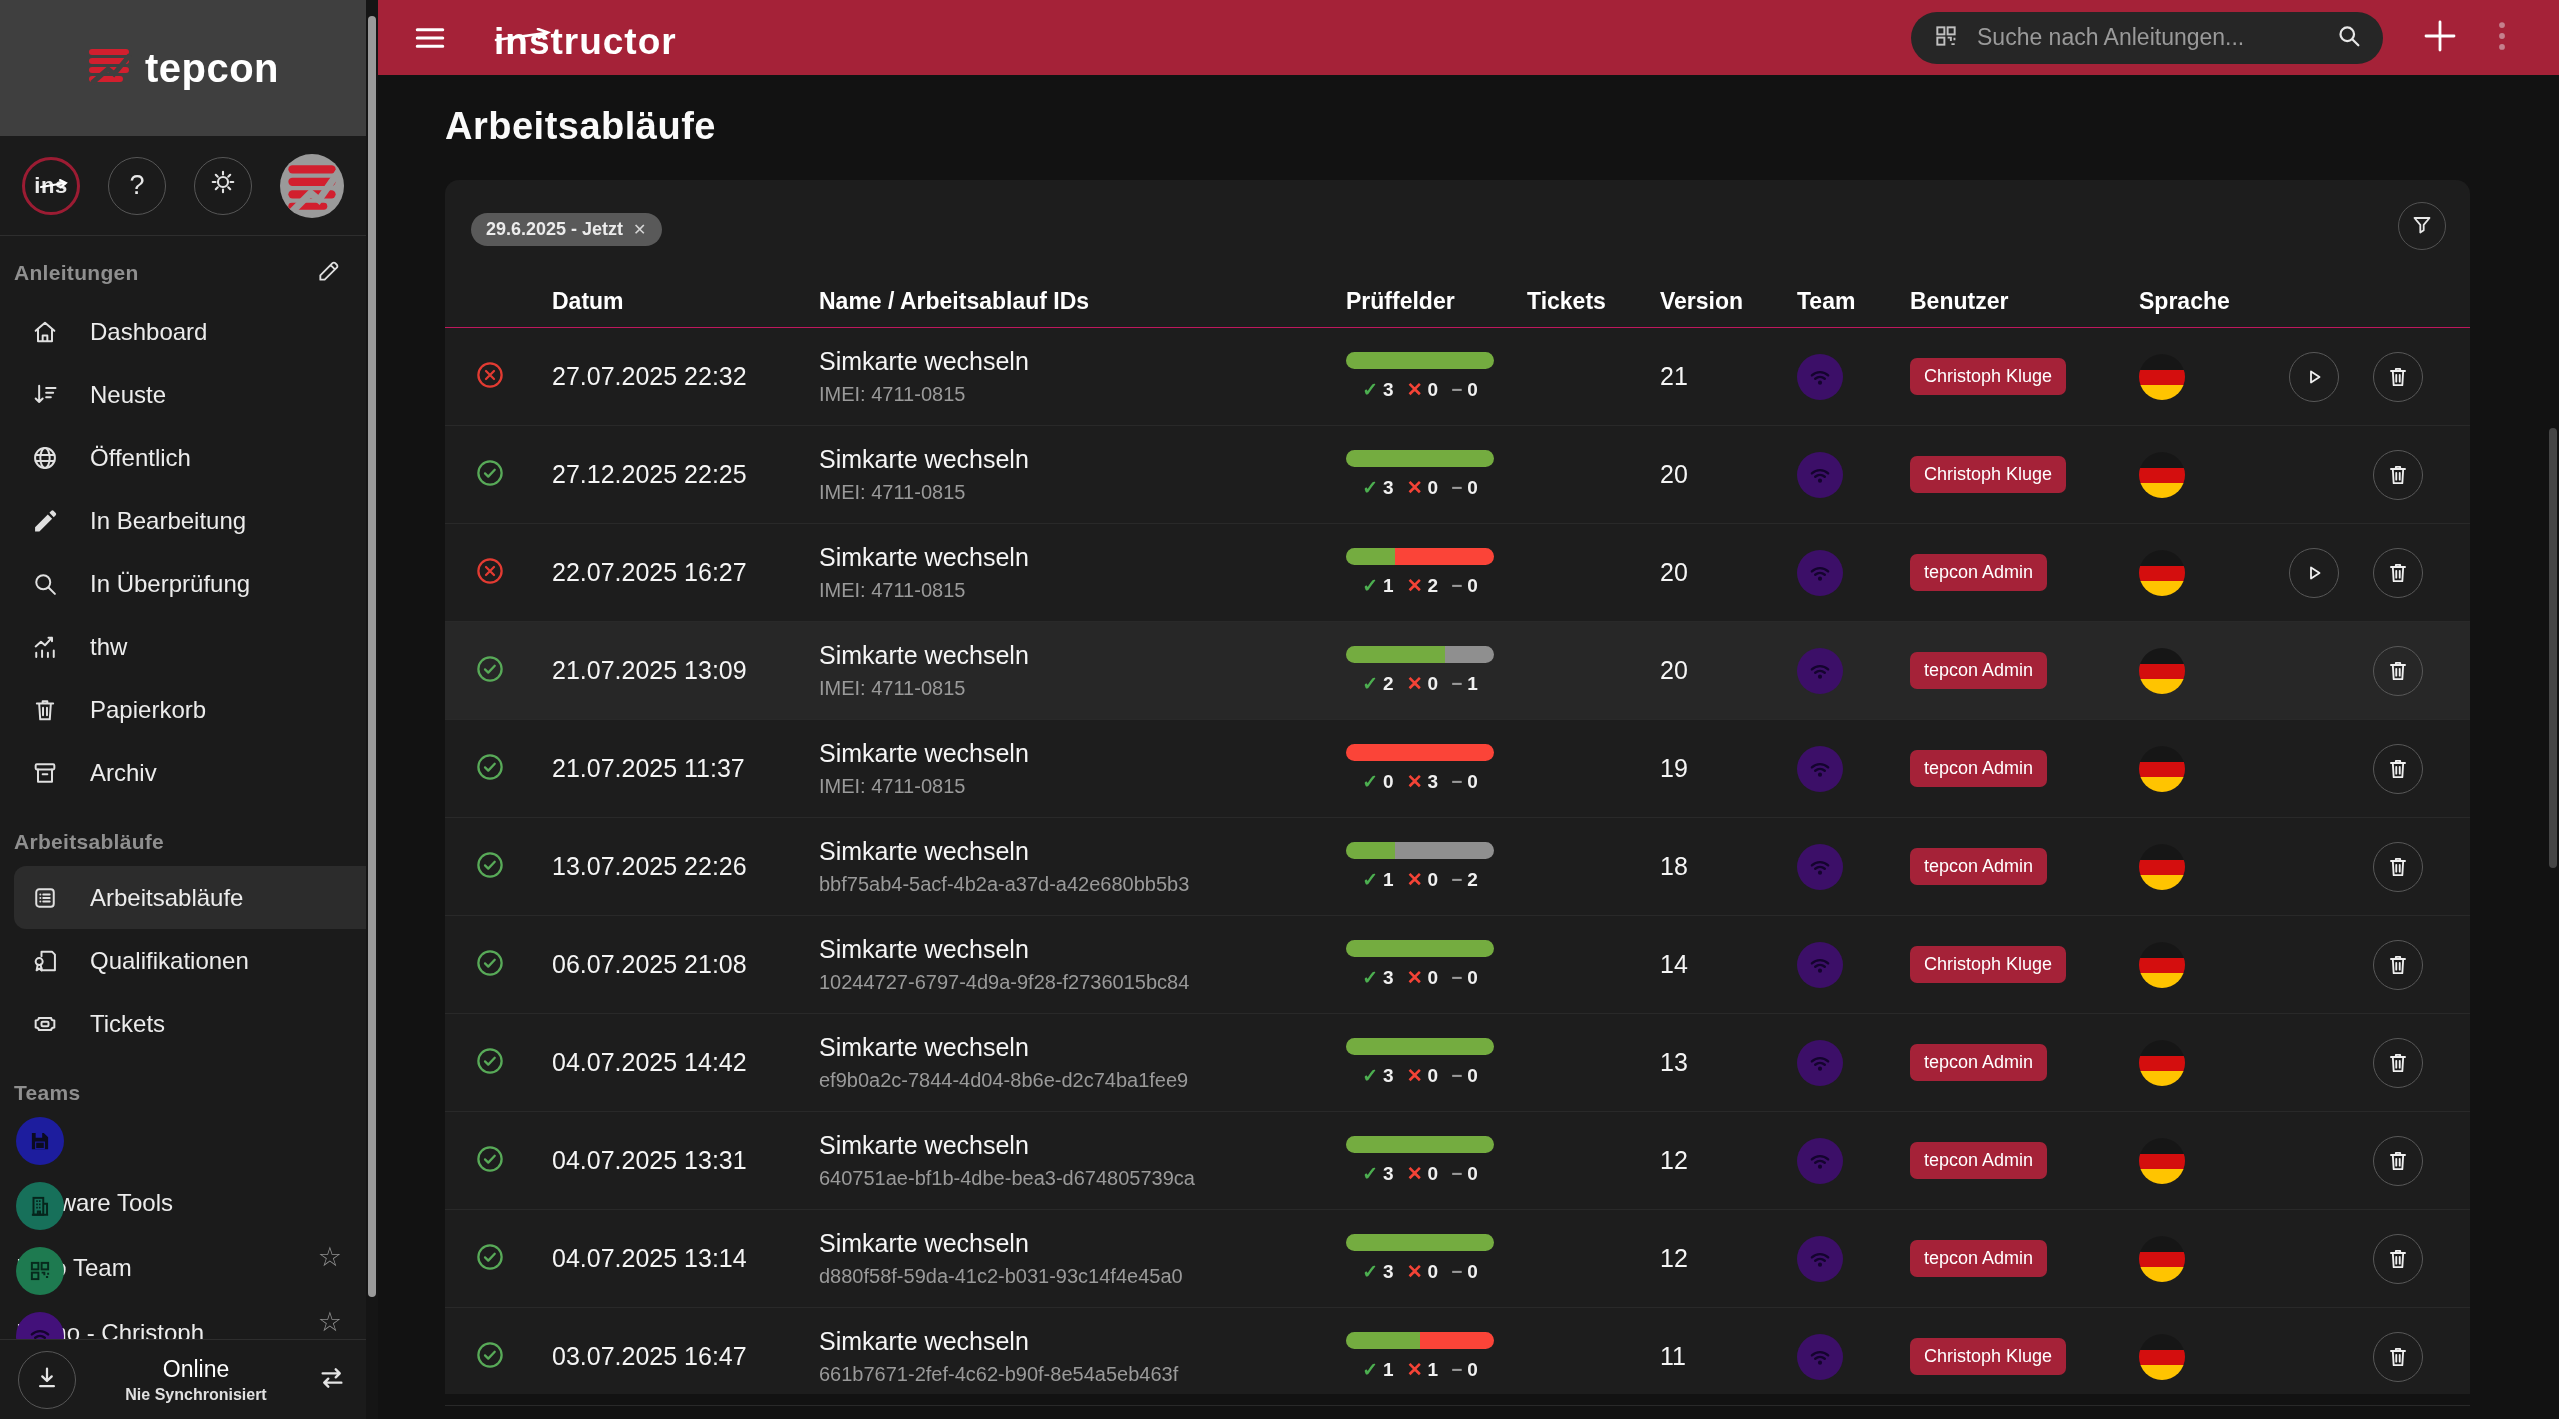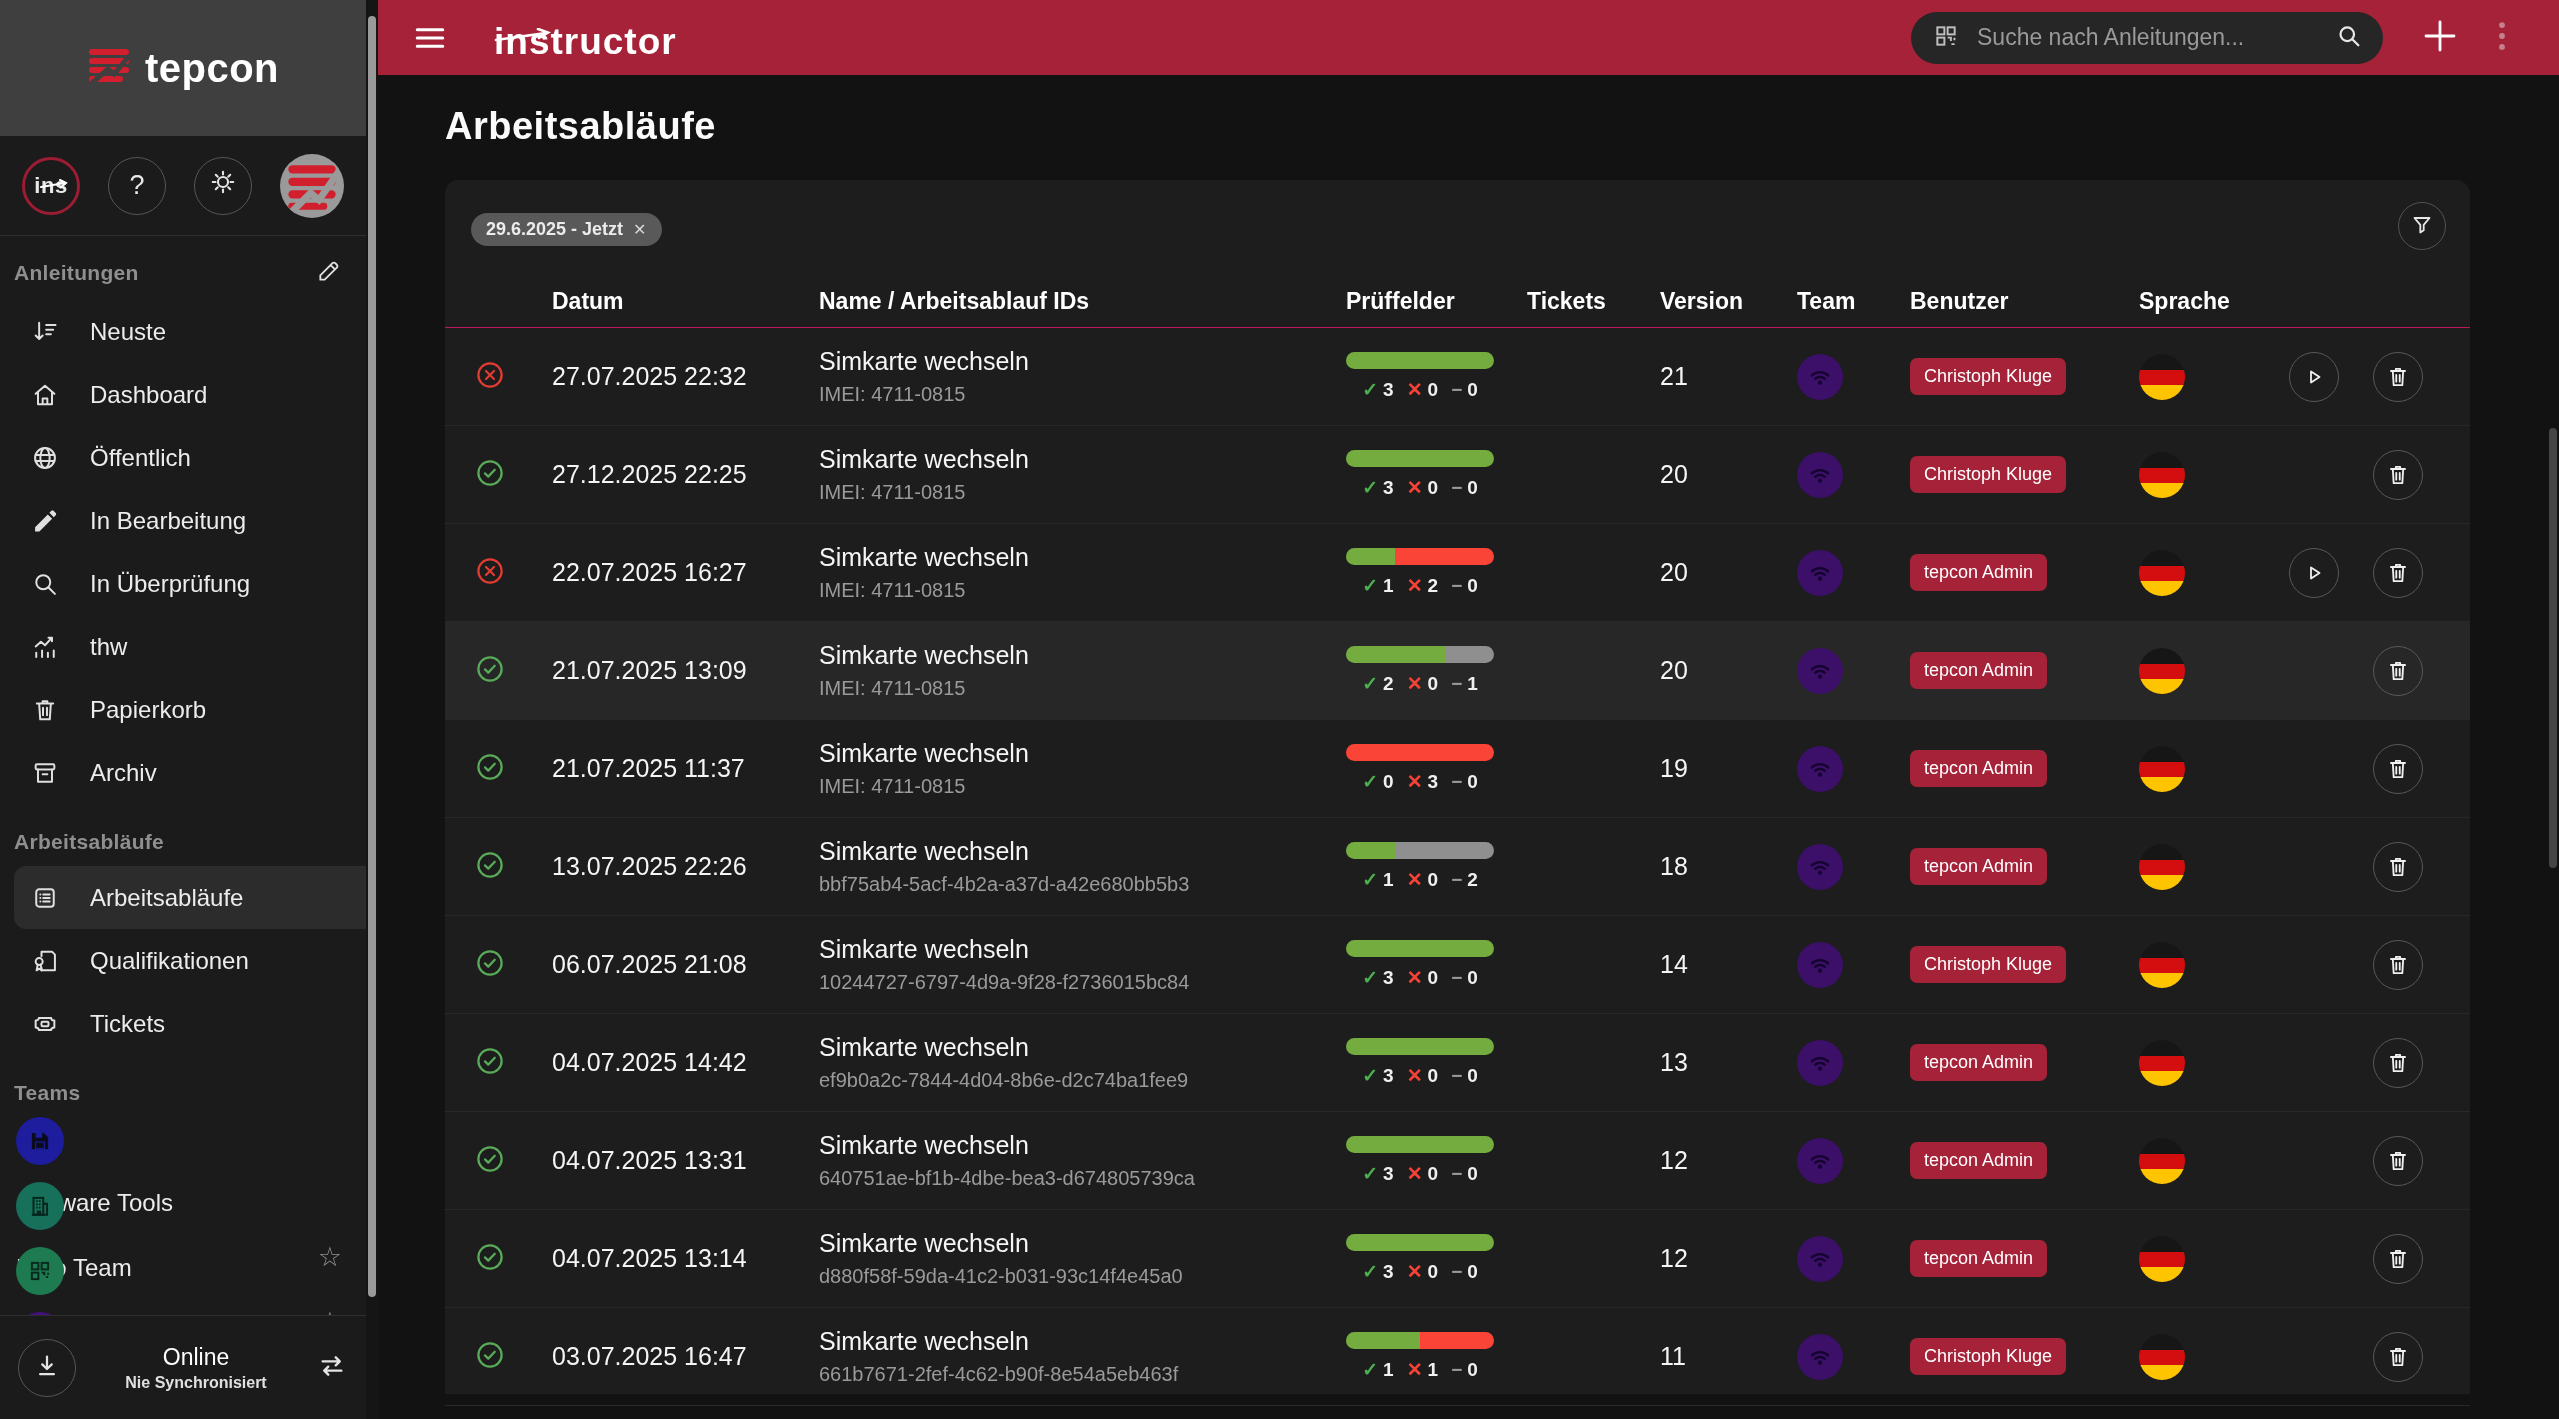--- a/index.html
+++ b/index.html
@@ -18,21 +18,21 @@
   .sidebar-scroll { flex:1; overflow:hidden; padding-top:4px; }
   .section-head { display:flex; align-items:center; justify-content:space-between; padding:18px 24px 12px 14px; }
   .section-head.tight { padding-top:26px; }
   .section-label { color:#8f8f8f; font-size:21px; font-weight:bold; letter-spacing:.3px; }
   .nav-item { height:63px; display:flex; align-items:center; padding-left:30px; gap:30px; font-size:24px; color:#ececec; cursor:pointer; }
   .nav-item .nicon { width:30px; height:30px; display:flex; align-items:center; justify-content:center; flex:none; }
   .nav-item.selected { background:#2c2c2c; margin-left:14px; padding-left:16px; border-radius:12px 0 0 12px; }
   .team-item { height:65px; display:flex; align-items:flex-start; padding:0 24px 0 16px; gap:24px; font-size:24px; color:#ececec; cursor:pointer;flex-direction:column; }
   .team-avatar { width:48px; height:48px; border-radius:50%; display:flex; align-items:center; justify-content:center; flex:none; }
   .team-star { margin-left:auto; font-size:27px; color:#8f8f8f; }
-  .sidebar-footer { flex:none; height:104px; border-top:1px solid #2e2e2e; display:flex; align-items:center; padding:0 18px; }
+  .sidebar-footer { flex:none; height:80px; border-top:1px solid #2e2e2e; display:flex; align-items:center; padding:0 18px; }
   .dl-btn { width:58px; height:58px; border-radius:50%; border:1.5px solid #565656; background:transparent; display:flex; align-items:center; justify-content:center; cursor:pointer; }
   .footer-status { flex:1; text-align:center; }
   .footer-status .st { font-size:23px; color:#ffffff; }
   .footer-status .sub { font-size:16px; color:#e0e0e0; font-weight:bold; margin-top:3px; }
   .sync-btn { background:transparent; border:none; cursor:pointer; display:flex; }
 
   
   .sb-track { position:absolute; left:366px; top:0; width:12px; height:1419px; background:#151515; z-index:3; }
   .sb-thumb { position:absolute; left:2px; top:16px; width:8px; height:1281px; background:#9a9a9a; border-radius:4px; }
 
@@ -139,32 +139,32 @@
   <div class="sidebar-scroll" id="sidebar-nav">
       <div class="section-head">
         <span class="section-label">Anleitungen</span>
         <span style="cursor: pointer;"><svg width="26" height="26" viewBox="0 0 24 24" fill="none" stroke="#e0e0e0" stroke-width="1.7" stroke-linecap="round" stroke-linejoin="round">
             <path d="M4 20h4L19.2 8.8a1.8 1.8 0 0 0 0-2.6l-1.4-1.4a1.8 1.8 0 0 0-2.6 0L4 16v4zM13.5 6.5l4 4"></path>
           </svg></span>
       </div>
       <div class="nav-item">
         <span class="nicon">
           <svg width="28" height="28" viewBox="0 0 24 24" fill="none" stroke="#e0e0e0" stroke-width="1.7" stroke-linecap="round" stroke-linejoin="round">
-            <path d="M7 4v14M7 18l-3-3M7 18l3-3M13 6h8M13 10h6M13 14h4"></path>
-          </svg>
-        </span>
-        <span>Neuste</span>
+            <path d="M4 11 12 4l8 7M6 9.8V20h12V9.8M10 20v-5h4v5"></path>
+          </svg>
+        </span>
+        <span>Dashboard</span>
       </div>
       <div class="nav-item">
         <span class="nicon">
           <svg width="28" height="28" viewBox="0 0 24 24" fill="none" stroke="#e0e0e0" stroke-width="1.7" stroke-linecap="round" stroke-linejoin="round">
-            <path d="M4 11 12 4l8 7M6 9.8V20h12V9.8M10 20v-5h4v5"></path>
-          </svg>
-        </span>
-        <span>Dashboard</span>
+            <path d="M7 4v14M7 18l-3-3M7 18l3-3M13 6h8M13 10h6M13 14h4"></path>
+          </svg>
+        </span>
+        <span>Neuste</span>
       </div>
       <div class="nav-item">
         <span class="nicon">
           <svg width="28" height="28" viewBox="0 0 24 24" fill="none" stroke="#e0e0e0" stroke-width="1.7" stroke-linecap="round" stroke-linejoin="round">
             <circle cx="12" cy="12" r="8.5"></circle>
             <ellipse cx="12" cy="12" rx="4" ry="8.5"></ellipse>
             <path d="M4 9.5h16M4 14.5h16"></path>
           </svg>
         </span>
         <span>Öffentlich</span>

